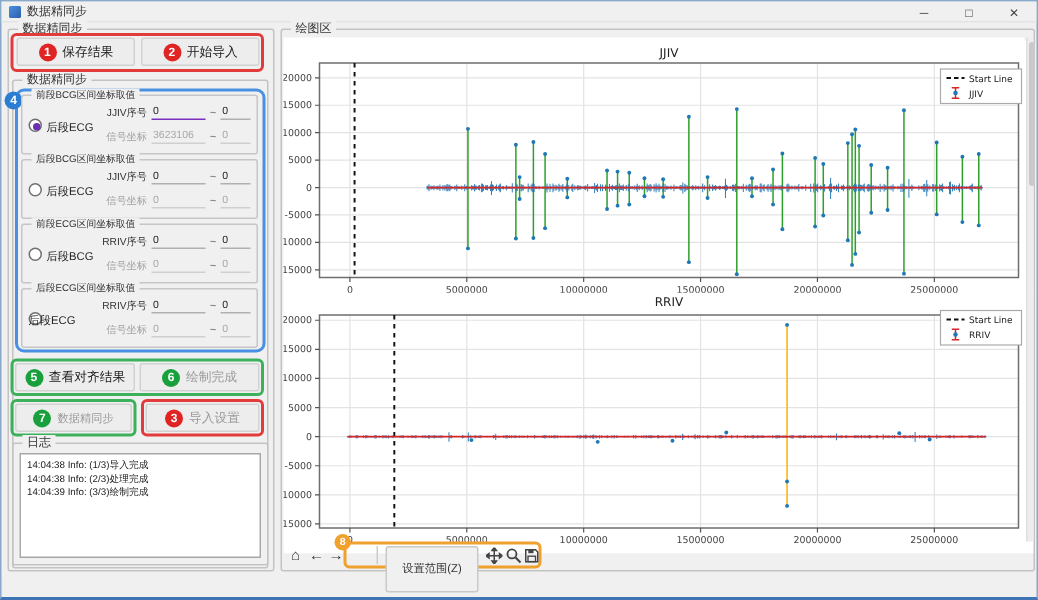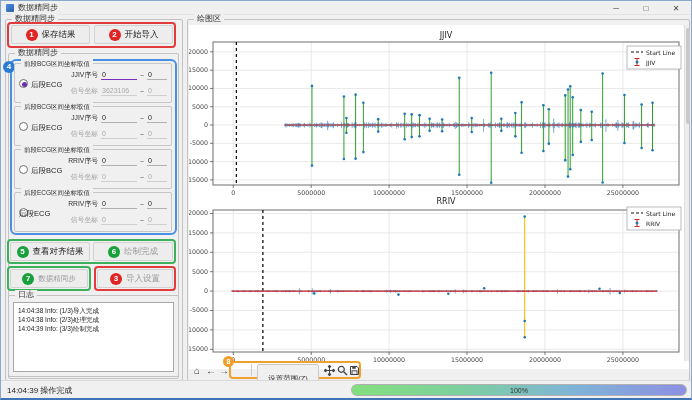--- a/index.html
+++ b/index.html
@@ -1574,19 +1574,13 @@
       </svg>
   </div>
   <div class="ticon" style="left:347px;top:363px;">
     <svg width="11" height="11" viewBox="0 0 11 11">
         <path d="M1.5 1.5 H8 L9.5 3 V9.5 H1.5 Z" stroke="#444" fill="none" stroke-width="1"></path>
         <rect x="3.2" y="1.6" width="3.5" height="2.2" fill="#444"></rect>
         <rect x="3" y="5.8" width="5" height="3.6" stroke="#444" fill="none" stroke-width="0.9"></rect>
       </svg>
   </div>
 
-  <div class="statusbar">
-    <span class="statustext">14:04:39 操作完成</span>
-    <div class="progress">
-      <span class="progresstext">100%</span>
-    </div>
-  </div>
 </div>
 
 </body></html>

